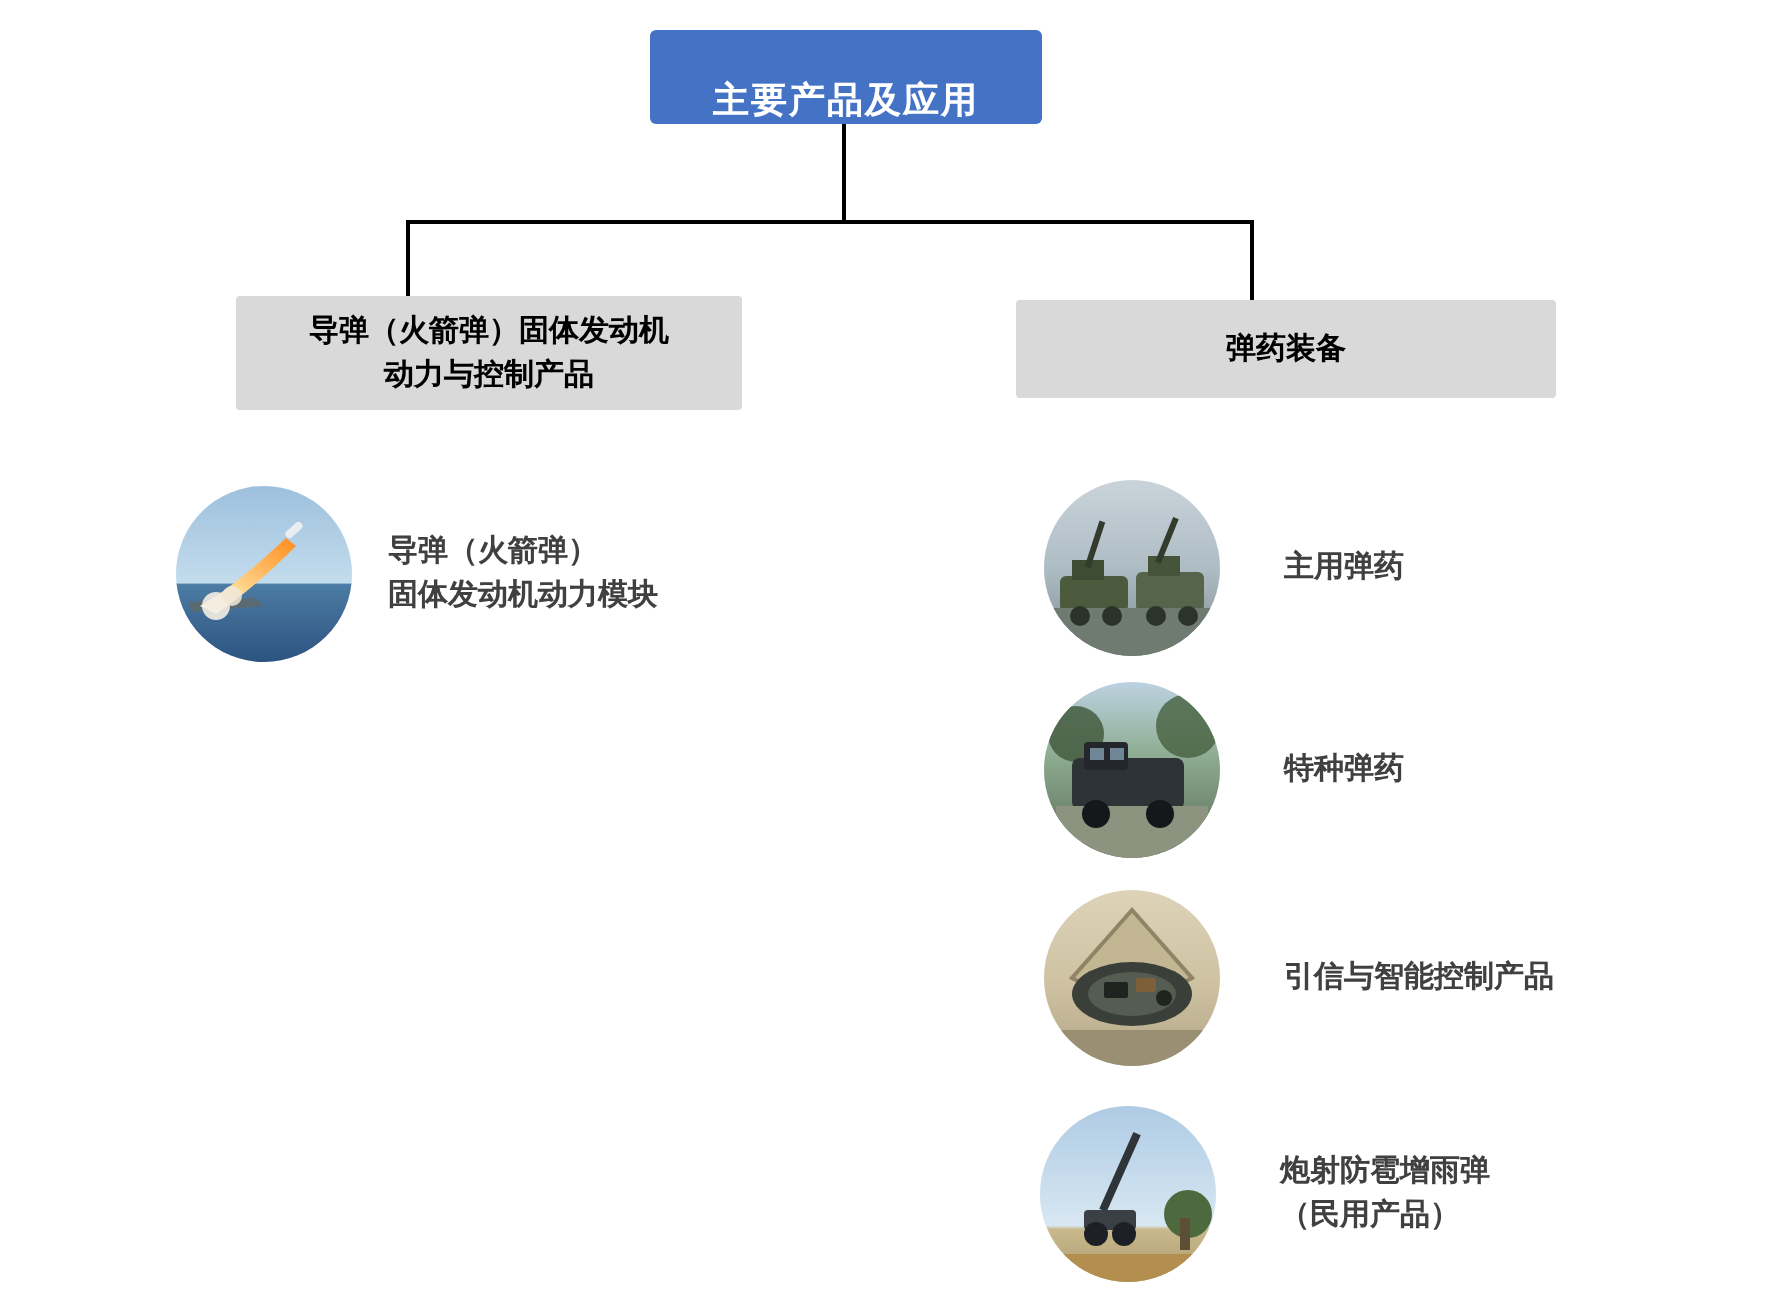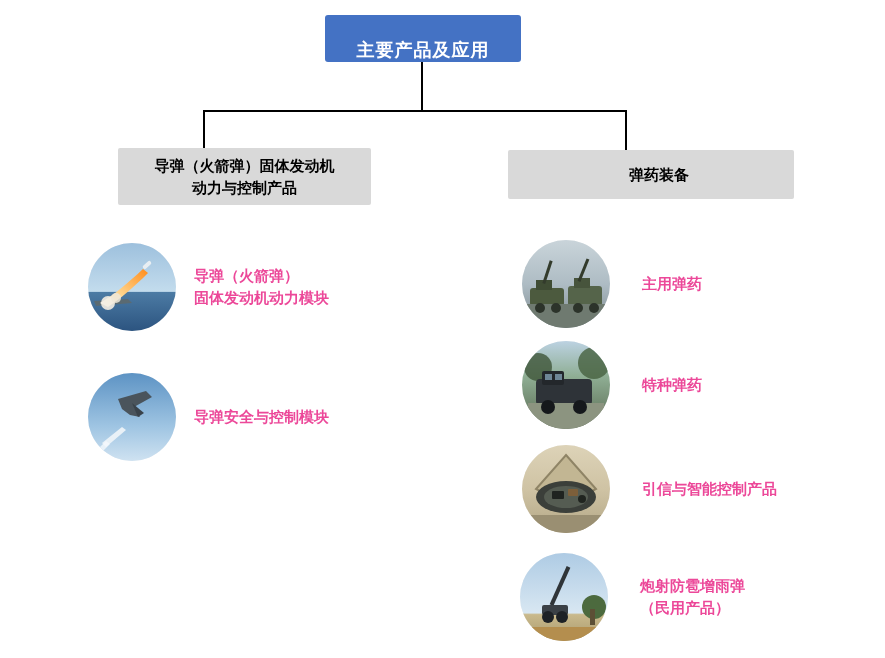--- a/index.html
+++ b/index.html
@@ -43,39 +43,39 @@
     align-items: center;
     justify-content: center;
     text-align: center;
     font-size: 15px;
     font-weight: bold;
     color: #000000;
     line-height: 1.45;
     white-space: pre-line;
   }
   .header-left  { left: 78px;  top: 148px; width: 253px; height: 57px; margin-left: 40px; }
-  .header-right { left: 508px; top: 150px; width: 270px; height: 49px; padding-left: 16px; }
+  .header-right { left: 508px; top: 150px; width: 270px; height: 49px; }
   .item-row {
     position: absolute;
     display: flex;
     align-items: center;
   }
   .item-row .photo {
     width: 88px;
     height: 88px;
     border-radius: 50%;
     overflow: hidden;
     flex-shrink: 0;
     box-shadow: 0 0 0 1px rgba(0,0,0,0.05) inset;
   }
   .item-row .photo svg { display: block; }
   .item-label {
     font-size: 15px;
     font-weight: bold;
-    color: #ec4899;
+    color: #404040;
     line-height: 1.5;
     white-space: pre-line;
   }
   .gap-left  { margin-left: 18px; }
   .gap-right { margin-left: 32px; }
 </style>
 </head>
 <body>
 
 <div class="canvas">
@@ -118,39 +118,20 @@
         <path d="M12 60 C 26 52, 40 40, 55 26 L60 30 C 46 44, 32 56, 20 64 Z" fill="url(#flame1)"></path>
         <circle cx="20" cy="60" r="7" fill="#f3ede2" opacity="0.9"></circle>
         <circle cx="28" cy="55" r="5" fill="#efe7d8" opacity="0.85"></circle>
         <rect x="54" y="20" width="10" height="4" rx="2" fill="#e8eef2" transform="rotate(-42 59 22)"></rect>
       </svg>
     </div>
     <div class="item-label gap-left">导弹（火箭弹）
 固体发动机动力模块</div>
   </div>
 
-  <div class="item-row" style="left:88px; top:373px;">
-    <div class="photo">
-      <svg width="88" height="88" viewBox="0 0 88 88">
-        <defs>
-          <linearGradient id="sky2" x1="0" y1="0" x2="0" y2="1">
-            <stop offset="0" stop-color="#5d93c4"></stop>
-            <stop offset="0.6" stop-color="#9ec4e2"></stop>
-            <stop offset="1" stop-color="#cfe2f1"></stop>
-          </linearGradient>
-        </defs>
-        <rect width="88" height="88" fill="url(#sky2)"></rect>
-        <path d="M30 26 L58 18 L64 24 L46 34 L52 44 L42 42 L34 36 Z" fill="#4a545c"></path>
-        <path d="M44 30 L56 40 L50 44 Z" fill="#39424a"></path>
-        <path d="M14 70 L34 54 L38 57 L18 74 Z" fill="#e9f1f7"></path>
-        <path d="M10 76 L18 68 L22 71 L14 79 Z" fill="#f5f9fc" opacity="0.8"></path>
-      </svg>
-    </div>
-    <div class="item-label gap-left">导弹安全与控制模块</div>
-  </div>
 
   <div class="item-row" style="left:522px; top:240px;">
     <div class="photo">
       <svg width="88" height="88" viewBox="0 0 88 88">
         <defs>
           <linearGradient id="sky3" x1="0" y1="0" x2="0" y2="1">
             <stop offset="0" stop-color="#c9d4da"></stop>
             <stop offset="0.5" stop-color="#aebcc4"></stop>
             <stop offset="1" stop-color="#7d8a8f"></stop>
           </linearGradient>

